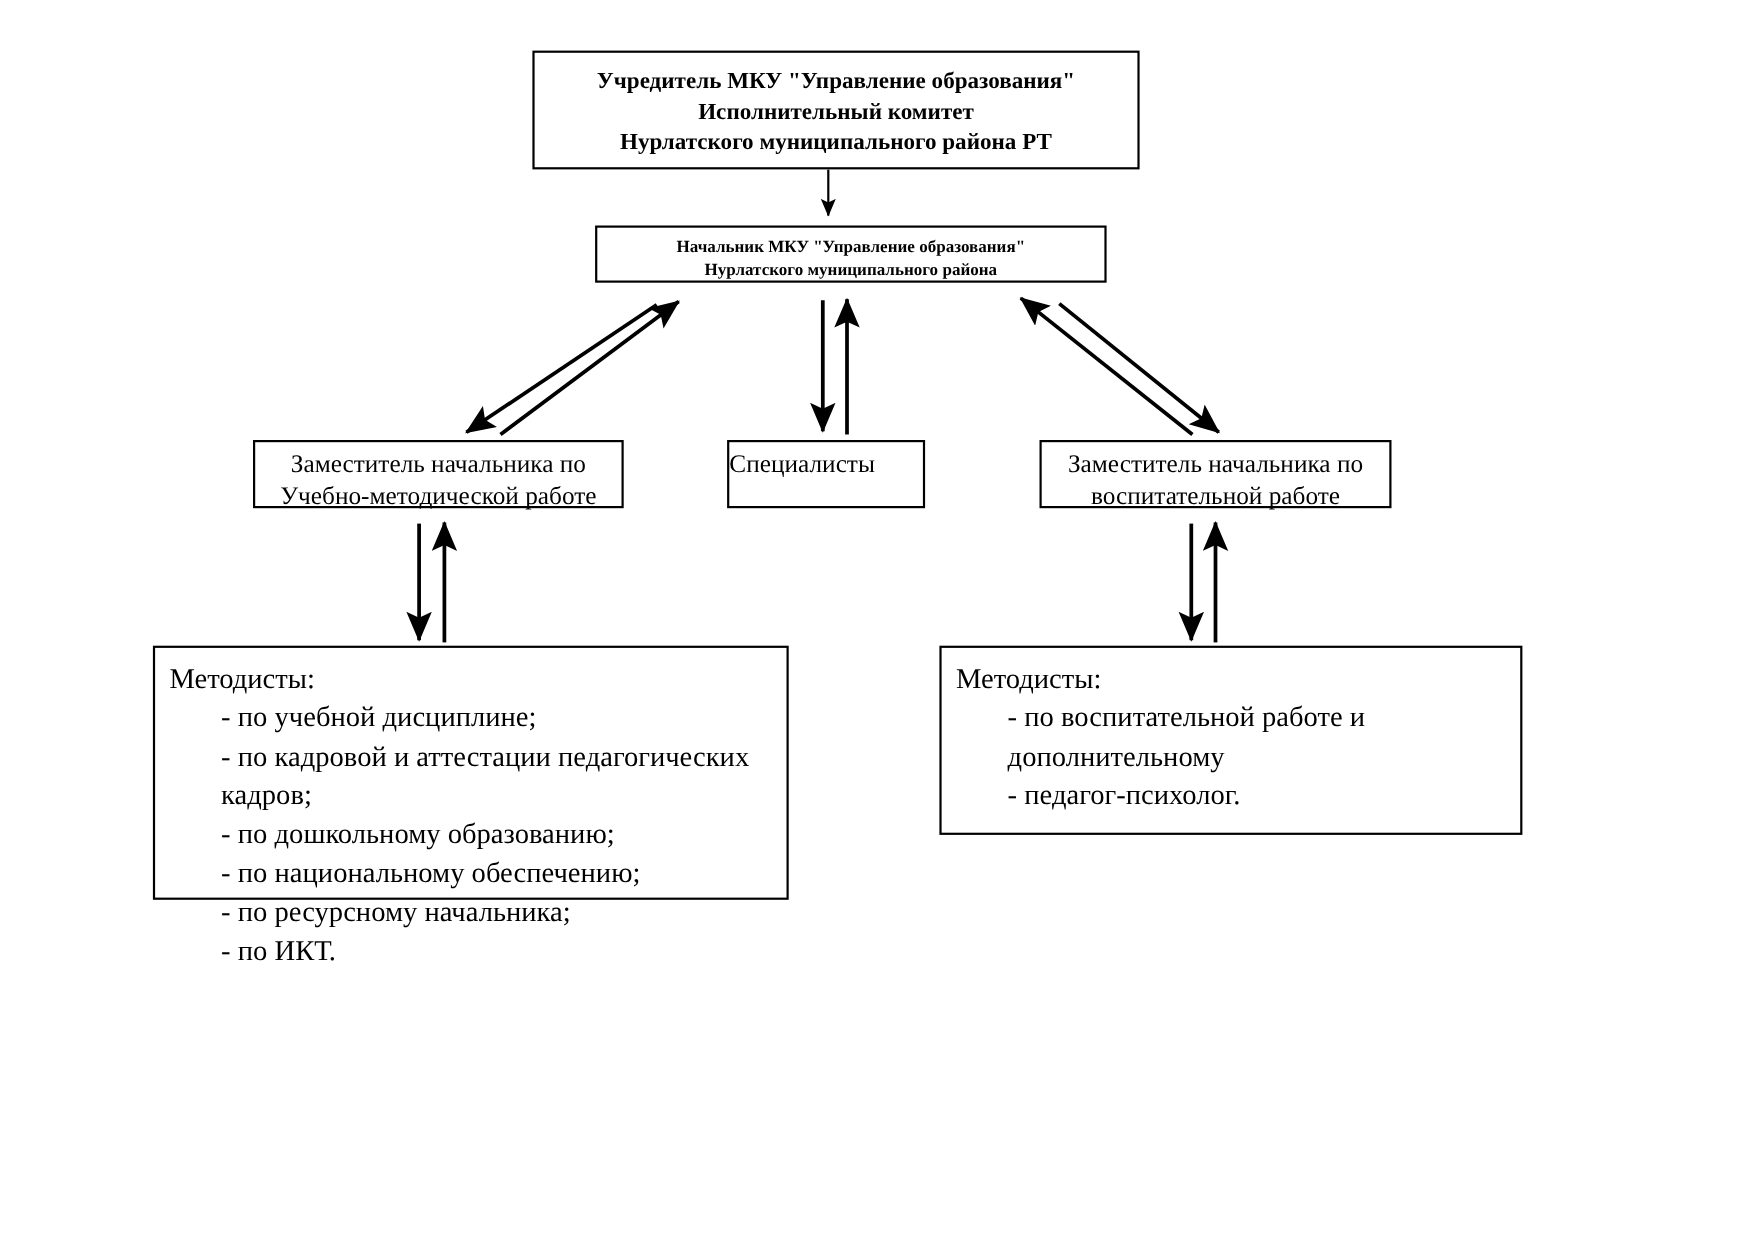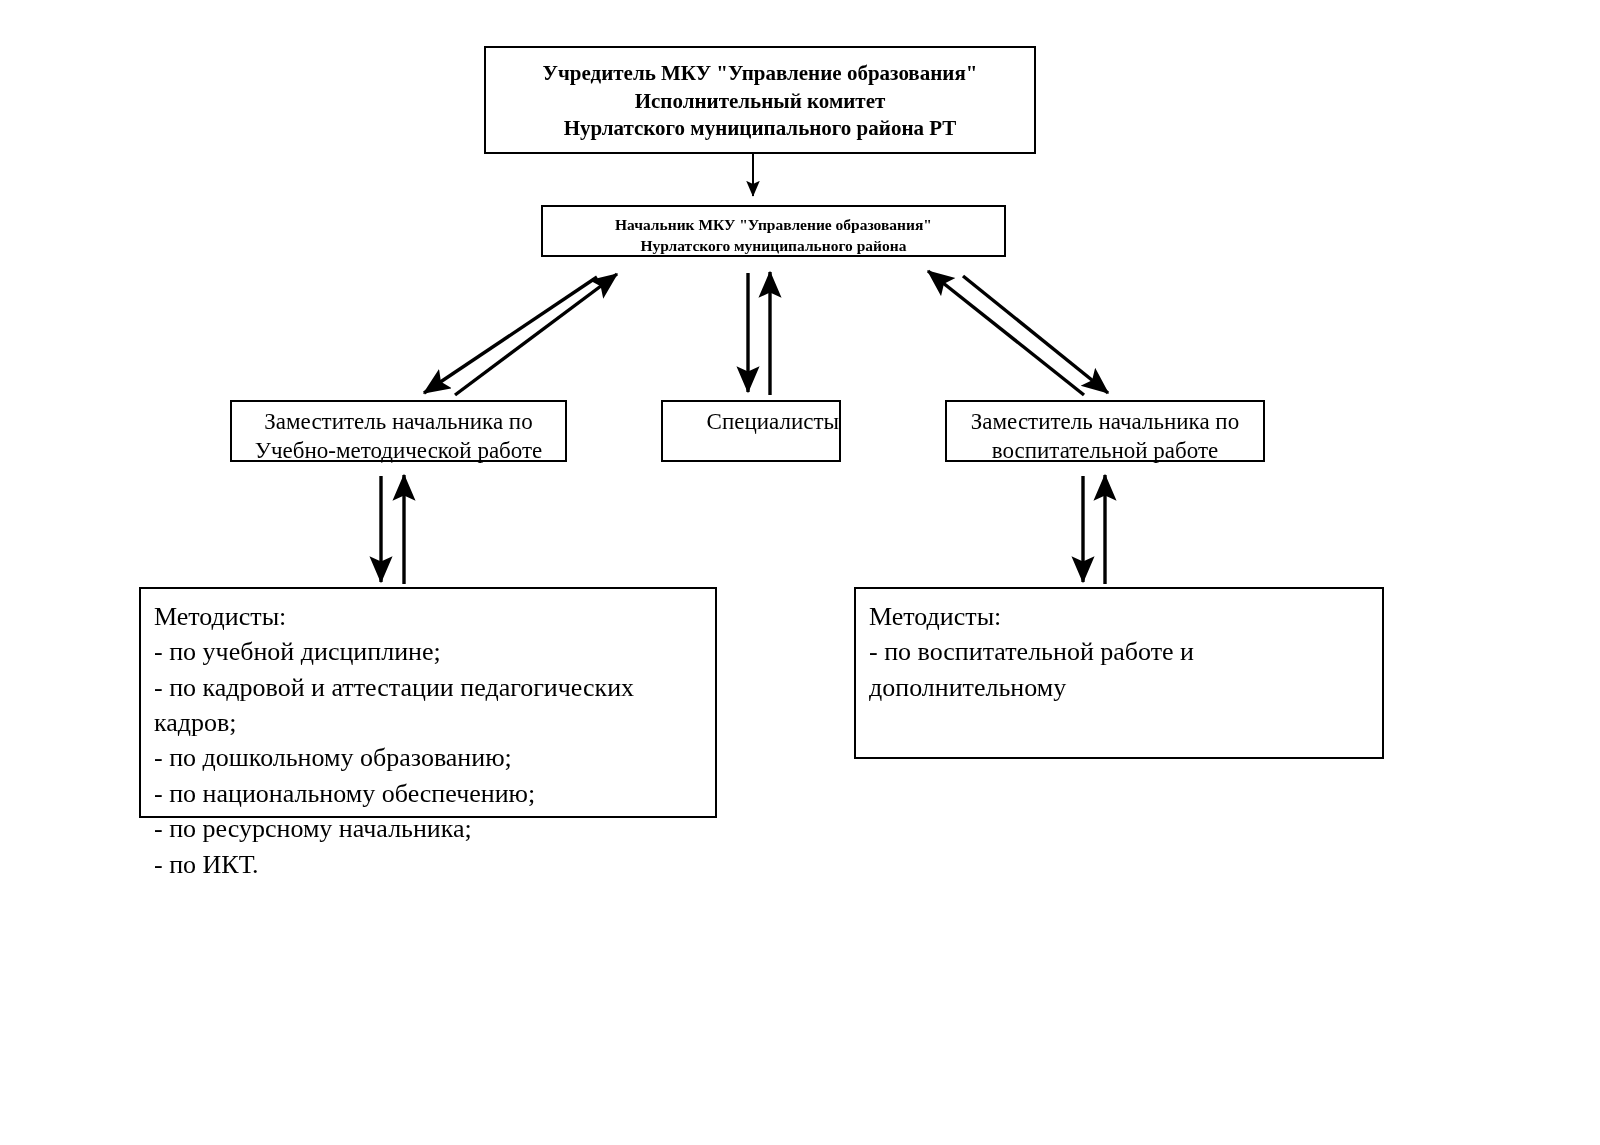--- a/index.html
+++ b/index.html
@@ -83,21 +83,21 @@
 
   #box-specialists {
     left: 661px;
     top: 400px;
     width: 180px;
     height: 62px;
   }
   #box-specialists .node-text {
     font-size: 23px;
     line-height: 1.28;
-    text-align: right;
+    text-align: left;
     padding-top: 5px;
   }
 
   #box-deputy-upbringing {
     left: 945px;
     top: 400px;
     width: 320px;
     height: 62px;
   }
   #box-deputy-upbringing .node-text {
@@ -124,20 +124,21 @@
   .methodist-body {
     padding: 10px 0 0 13px;
     font-size: 26px;
     line-height: 1.36;
   }
   .methodist-title {
     display: block;
   }
   .methodist-item {
     display: block;
+    margin-left: 47px;
   }
 
   #connector-layer {
     position: absolute;
     left: 0;
     top: 0;
     width: 1600px;
     height: 1145px;
     pointer-events: none;
   }
@@ -218,16 +219,17 @@
       <span class="methodist-item">- по национальному обеспечению;</span>
       <span class="methodist-item">- по ресурсному начальника;</span>
       <span class="methodist-item">- по ИКТ.</span>
     </div>
   </div>
 
   <div class="node-box" id="box-methodists-upbringing">
     <div class="methodist-body">
       <span class="methodist-title">Методисты:</span>
       <span class="methodist-item">- по воспитательной работе и дополнительному</span>
+      <span class="methodist-item">- педагог-психолог.</span>
     </div>
   </div>
 
 </div>
 
 </body></html>

